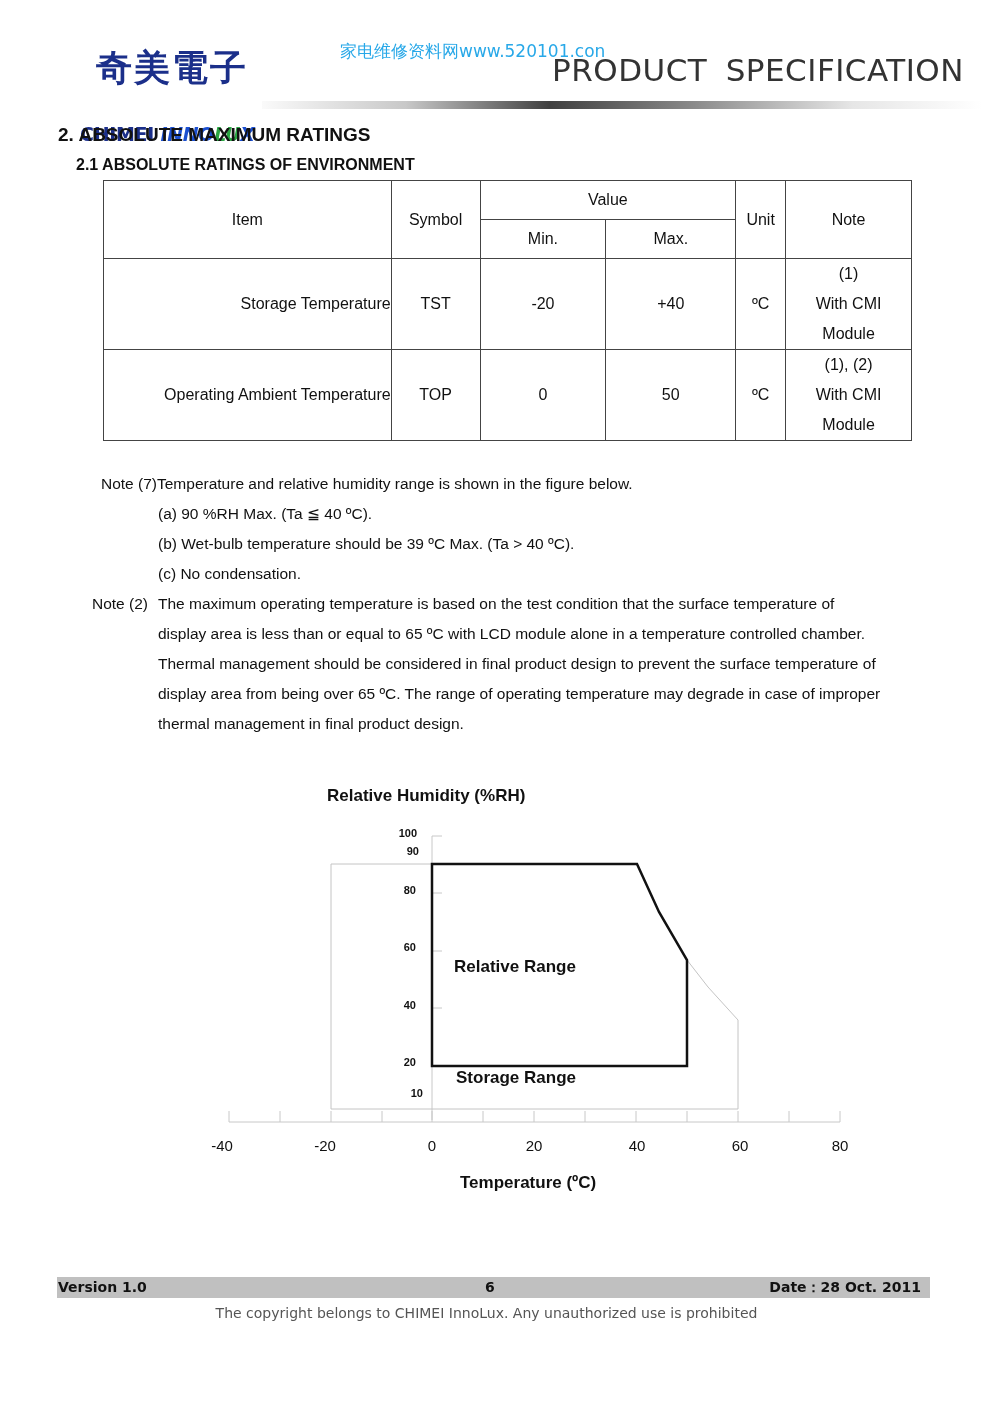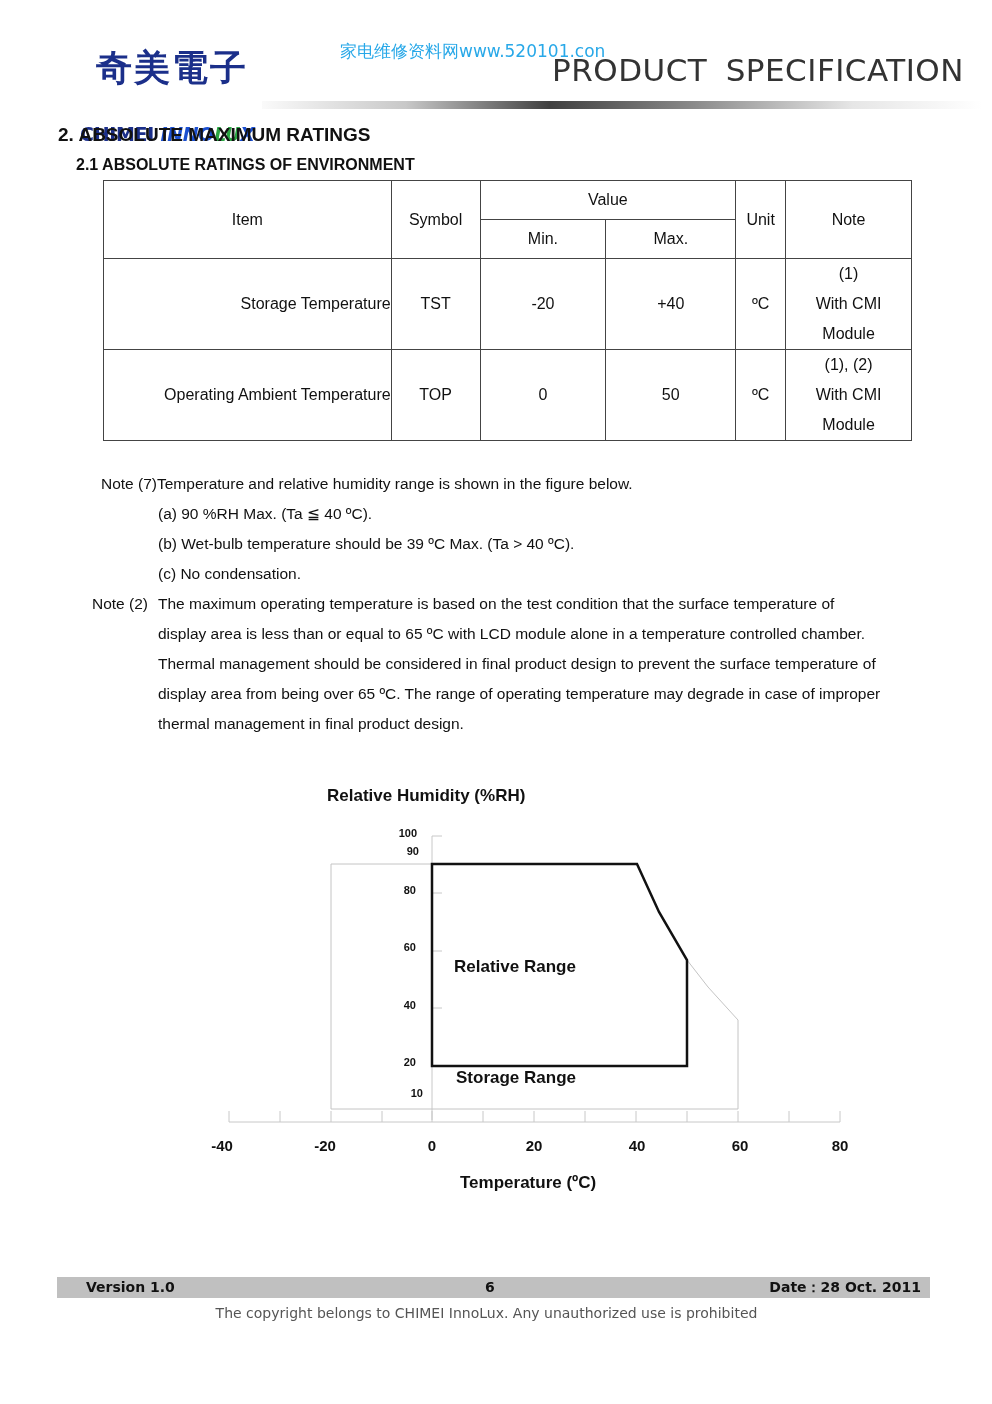--- a/index.html
+++ b/index.html
@@ -16,21 +16,21 @@
   h1{position:absolute;left:58px;top:124px;margin:0;font-size:19px;font-weight:bold;}
   h2{position:absolute;left:76px;top:156px;margin:0;font-size:16px;font-weight:bold;}
   table.spec{position:absolute;left:103px;top:180px;width:809px;border-collapse:collapse;font-size:16px;}
   table.spec td{border:1px solid #444;text-align:center;padding:0;}
   table.spec td.left{text-align:right;padding-left:2px;}
   .notecell{line-height:30px;}
   .note{position:absolute;font-size:15.5px;line-height:30px;}
   .chart{position:absolute;left:0;top:0;width:992px;height:1404px;pointer-events:none;}
   .ytitle{left:327px;top:786px;font-size:17px;font-weight:bold;}
   .ylabel{font-size:11px;font-weight:bold;text-align:right;width:40px;}
-  .xlabel{font-size:15px;font-weight:bold;width:50px;text-align:center;}
+  .xlabel{font-size:15px;font-weight:normal;width:50px;text-align:center;}
   .xtitle{left:460px;top:1173px;font-size:17px;font-weight:bold;}
   .rangelabel{font-size:17px;font-weight:bold;}
   .footer-bar{left:57px;top:1277px;width:873px;height:21px;background:#c0c0c0;}
   .footer-text{top:1279px;font-size:14px;font-weight:bold;color:#111;font-family:"DejaVu Sans",sans-serif;}
   .copyright{left:0;width:973px;top:1305px;text-align:center;font-size:14px;color:#555;font-family:"DejaVu Sans",sans-serif;}
 </style>
 </head>
 <body>
 
 <div class="abs logo-cn">奇美電子</div>
@@ -147,16 +147,16 @@
 <div class="abs xlabel" style="left:509px;top:1137px;">20</div>
 <div class="abs xlabel" style="left:612px;top:1137px;">40</div>
 <div class="abs xlabel" style="left:715px;top:1137px;">60</div>
 <div class="abs xlabel" style="left:815px;top:1137px;">80</div>
 
 <div class="abs rangelabel" style="left:454px;top:957px;">Relative Range</div>
 <div class="abs rangelabel" style="left:456px;top:1068px;">Storage Range</div>
 <div class="abs xtitle">Temperature (ºC)</div>
 
 <div class="abs footer-bar"></div>
-<div class="abs footer-text" style="left:58px;margin-left:28px;">Version 1.0</div>
+<div class="abs footer-text" style="left:58px;">Version 1.0</div>
 <div class="abs footer-text" style="left:485px;">6</div>
 <div class="abs footer-text" style="right:71px;">Date：28 Oct. 2011</div>
 <div class="abs copyright">The copyright belongs to CHIMEI InnoLux. Any unauthorized use is prohibited</div>
 
 </body></html>

